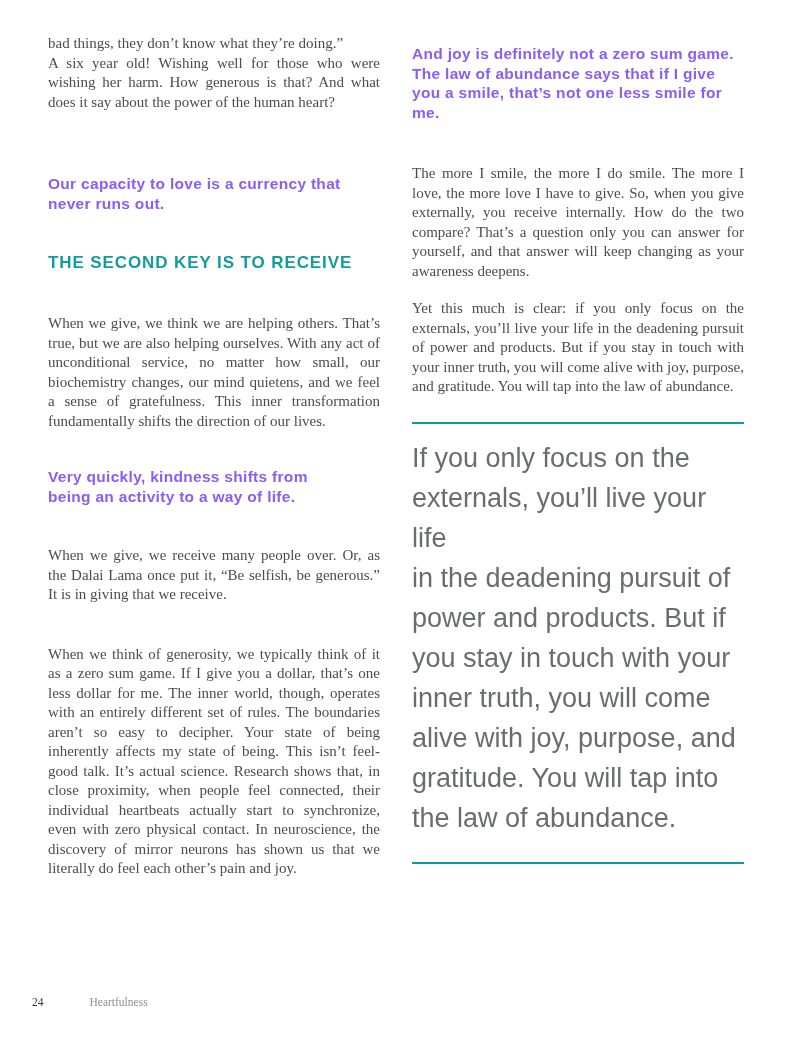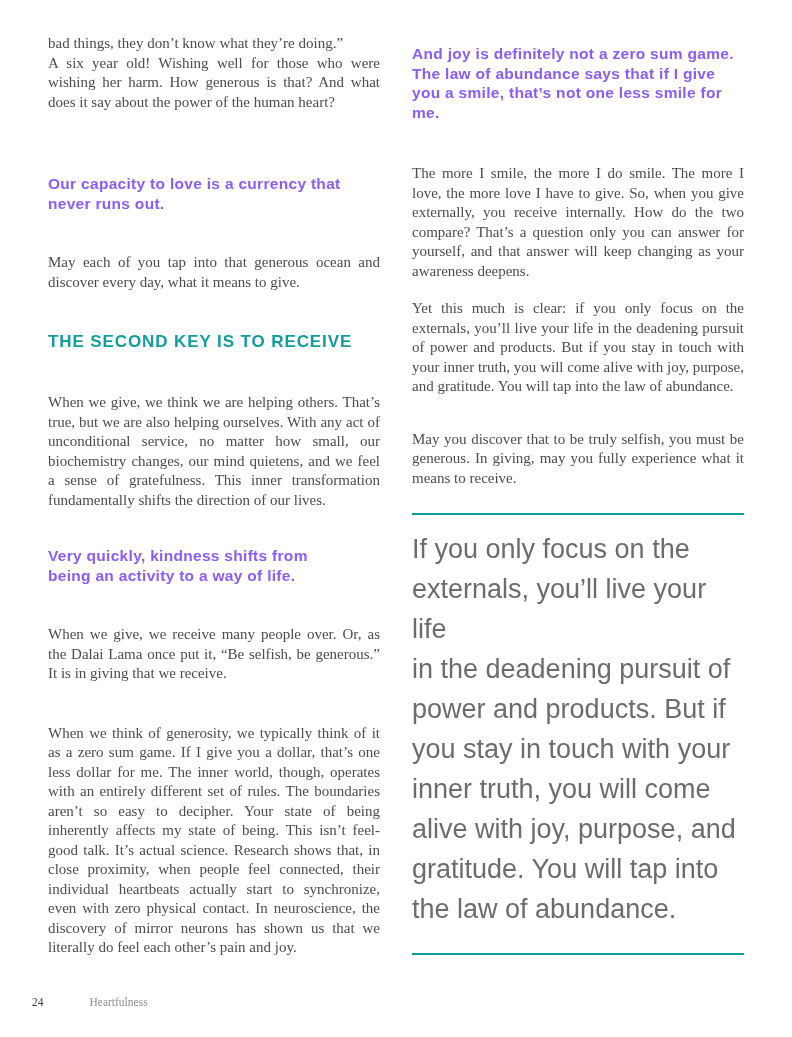--- a/index.html
+++ b/index.html
@@ -99,21 +99,20 @@
 
   <div class="columns">
 
     <div class="col col-left">
       <p class="body-para">bad things, they don’t know what they’re doing.”</p>
       <p class="body-para">A six year old! Wishing well for those who were wishing her harm. How generous is that? And what does it say about the power of the human heart?</p>
 
       <p class="subhead m-sub1">Our capacity to love is a currency that
 never runs out.</p>
 
-      <p class="body-para m-para2">May each of you tap into that generous ocean and discover every day, what it means to give.</p>
 
       <h2 class="section-heading m-head">THE SECOND KEY IS TO RECEIVE</h2>
 
       <p class="body-para m-para3">When we give, we think we are helping others. That’s true, but we are also helping ourselves. With any act of unconditional service, no matter how small, our biochemistry changes, our mind quietens, and we feel a sense of gratefulness. This inner transformation fundamentally shifts the direction of our lives.</p>
 
       <p class="subhead m-sub2">Very quickly, kindness shifts from
 being an activity to a way of life.</p>
 
       <p class="body-para m-para4">When we give, we receive many people over. Or, as the Dalai Lama once put it, “Be selfish, be generous.” It is in giving that we receive.</p>
 
@@ -123,21 +122,20 @@
     <div class="col col-right">
       <p class="subhead">And joy is definitely not a zero sum game.
 The law of abundance says that if I give
 you a smile, that’s not one less smile for
 me.</p>
 
       <p class="body-para m-rpara1">The more I smile, the more I do smile.  The more I love, the more love I have to give. So, when you give externally, you receive internally. How do the two compare? That’s a question only you can answer for yourself, and that answer will keep changing as your awareness deepens.</p>
 
       <p class="body-para m-rpara2">Yet this much is clear: if you only focus on the externals, you’ll live your life in the deadening pursuit of power and products. But if you stay in touch with your inner truth, you will come alive with joy, purpose, and gratitude. You will tap into the law of abundance.</p>
 
-      <p class="body-para m-rpara3">May you discover that to be truly selfish, you must be generous. In giving, may you fully experience what it means to receive.</p>
 
       <hr class="divider m-div1">
 
       <p class="pull-quote m-quote">If you only focus on the
 externals, you’ll live your life
 in the deadening pursuit of
 power and products. But if
 you stay in touch with your
 inner truth, you will come
 alive with joy, purpose, and

